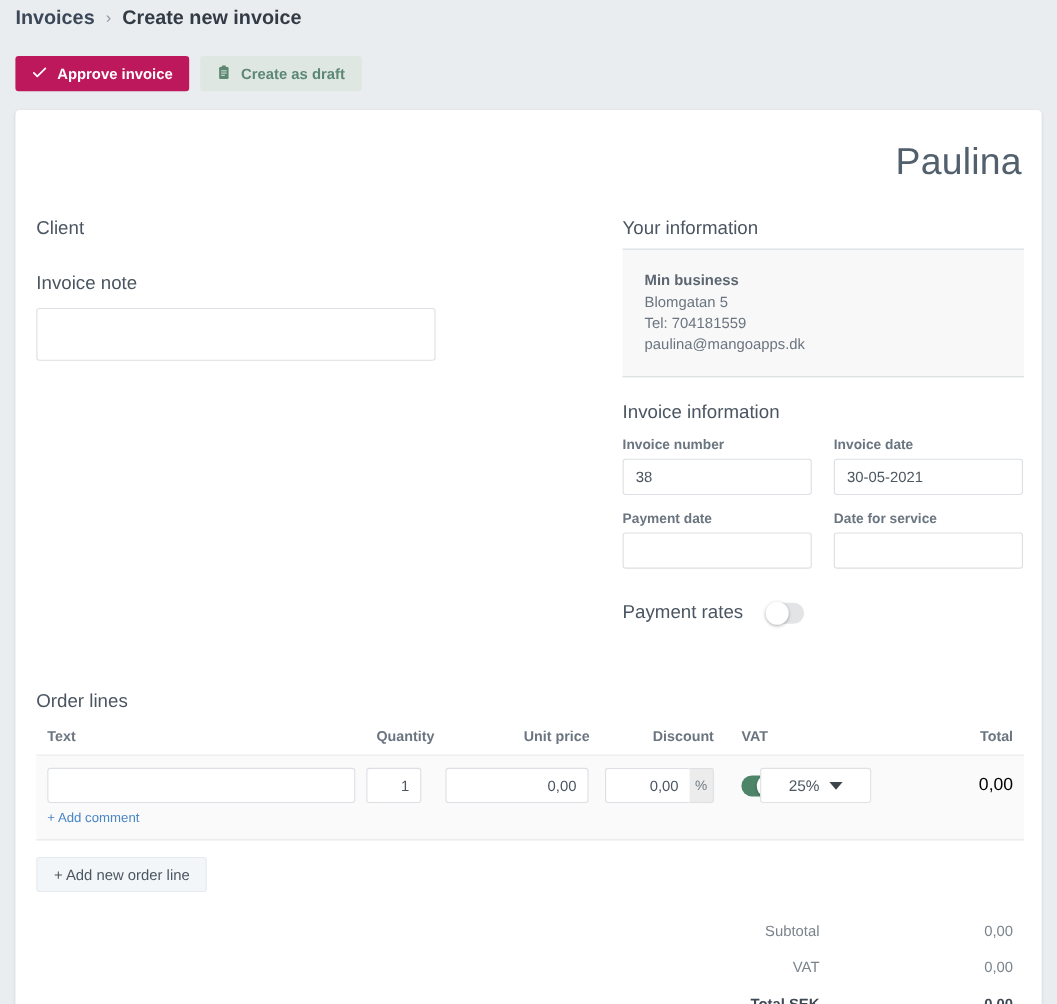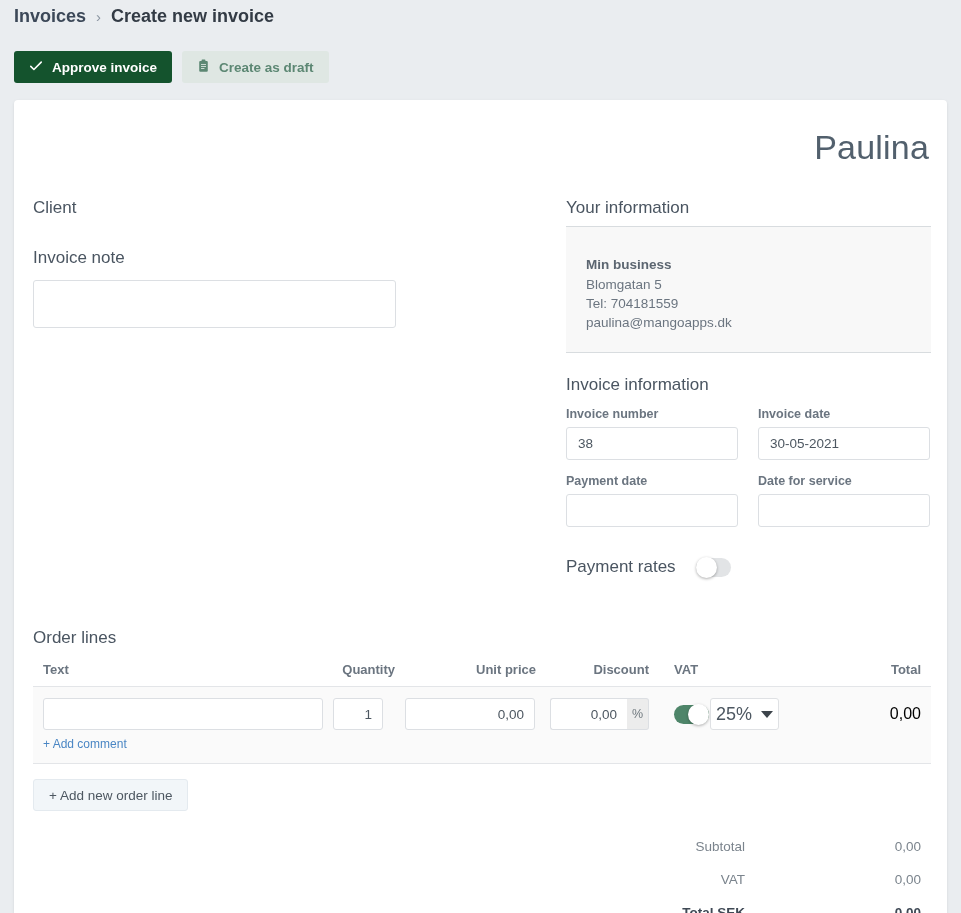--- a/index.html
+++ b/index.html
@@ -28,21 +28,21 @@
     display: flex; gap: 10px;
   }
   .btn {
     display: inline-flex; align-items: center; gap: 9px;
     height: 32px; padding: 0 15px;
     border-radius: 3px; border: none;
     font-size: 13.5px; font-weight: bold;
     cursor: pointer; white-space: nowrap;
     font-family: "Liberation Sans", sans-serif;
   }
-  .btn-approve { background: #14532d; color: #ffffff; }
+  .btn-approve { background: #be185d; color: #ffffff; }
   .btn-draft { background: #dfe7e3; color: #5c8773; }
   .ico { display: inline-block; line-height: 1; }
 
   
   .card {
     position: absolute; left: 14px; top: 100px;
     width: 933px; height: 813px;
     background: #ffffff;
     border-radius: 4px 4px 0 0;
     box-shadow: 0 1px 3px rgba(0,0,0,0.10);
@@ -88,21 +88,21 @@
     width: 363px; height: 48px;
     border: 1px solid #dcdfe3; border-radius: 3px; background: #fff;
     cursor: text;
   }
 
   
   .info-panel {
     border-top: 1px solid #d8dcdf;
     border-bottom: 1px solid #d8dcdf;
     background: #f8f8f8;
-    padding: 28px 20px 20px 20px;
+    padding: 18px 20px 20px 20px;
   }
   .info-panel .line {
     font-size: 13.5px; color: #6b7580; line-height: 19px;
   }
   .info-panel .line.strong { font-weight: bold; color: #5c6671; margin-bottom: 1px; }
 
   
   .inv-grid { display: flex; gap: 20px; flex-wrap: wrap; }
   .inv-cell { width: 172px; }
   .inv-label {
@@ -175,25 +175,25 @@
   .vat-toggle {
     width: 35px; height: 19px; border-radius: 10px; background: #4e8569;
     position: relative; cursor: pointer;
   }
   .vat-toggle .knob {
     position: absolute; right: 0; top: -1px;
     width: 21px; height: 21px; border-radius: 50%;
     background: #fff; box-shadow: 0 1px 3px rgba(0,0,0,.3);
   }
   .vat-select {
-    position: absolute; left: 36px; top: 0;
-    height: 32px; padding: 0 5px;
+    position: absolute; left: 17px; top: 0;
+    height: 32px; padding: 0 25px;
     background: #fff; border: 1px solid #dfe1e4; border-radius: 3px;
     display: flex; align-items: center; gap: 9px;
-    font-size: 18px; color: #4d5761; cursor: pointer;
+    font-size: 14px; color: #4d5761; cursor: pointer;
   }
   .chev {
     width: 0; height: 0;
     border-left: 6px solid transparent;
     border-right: 6px solid transparent;
     border-top: 7px solid #3d444b;
   }
   .add-comment {
     background: #fafafa; padding: 2px 0 11px 10px;
     border-bottom: 1px solid #e3e5e8;

